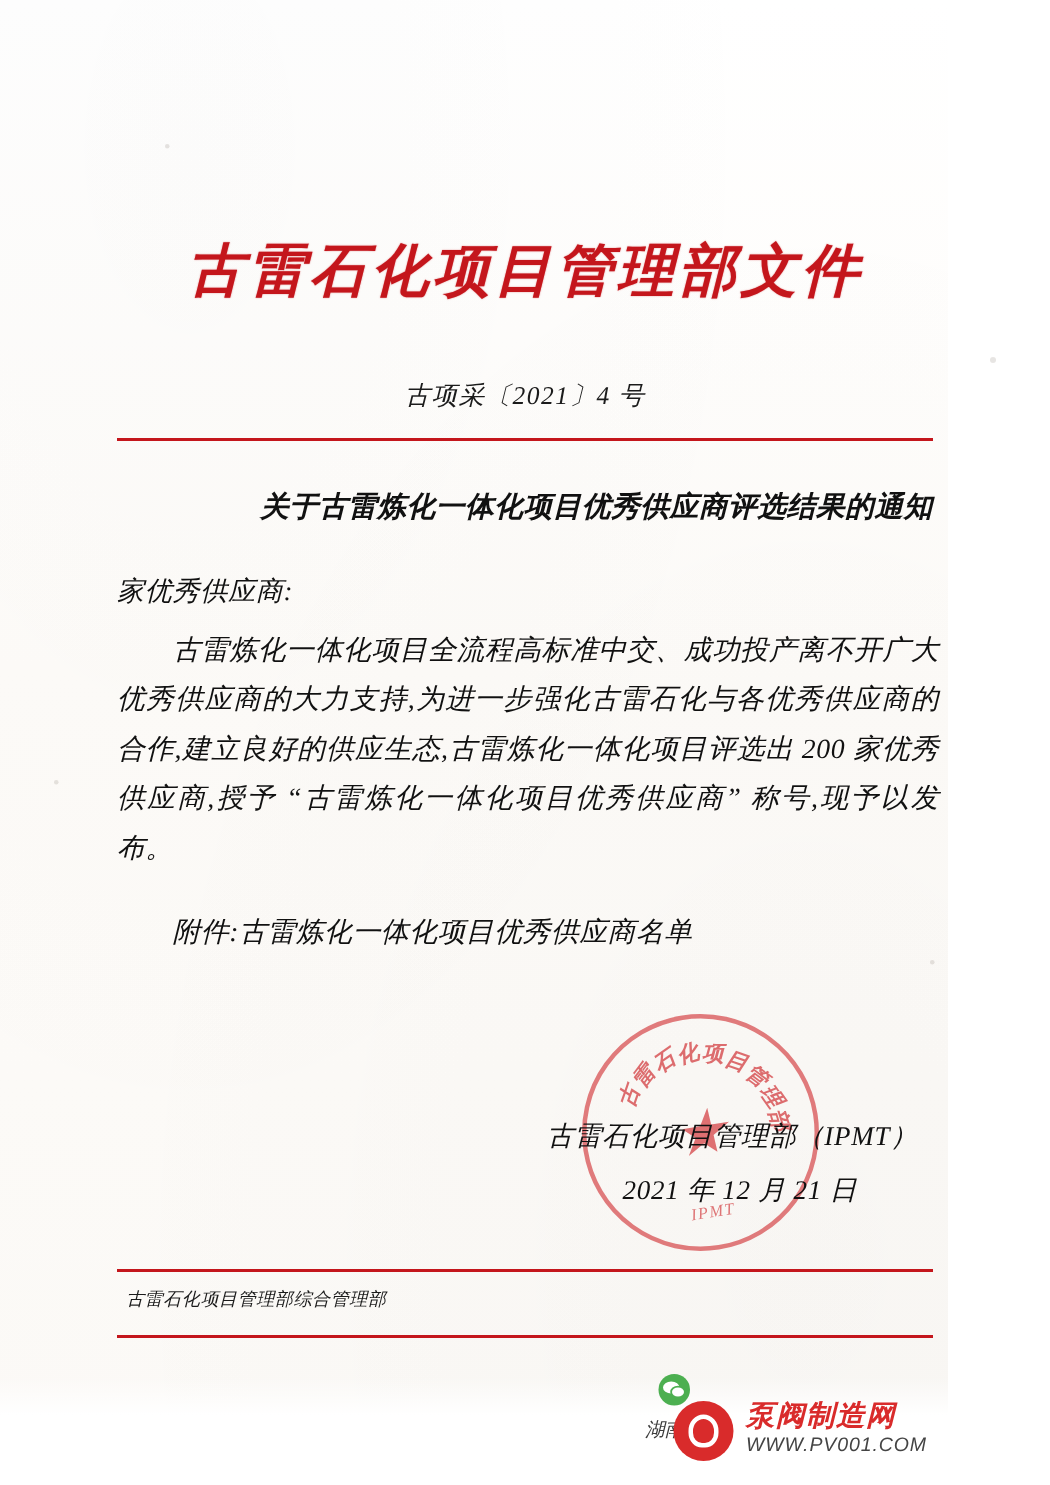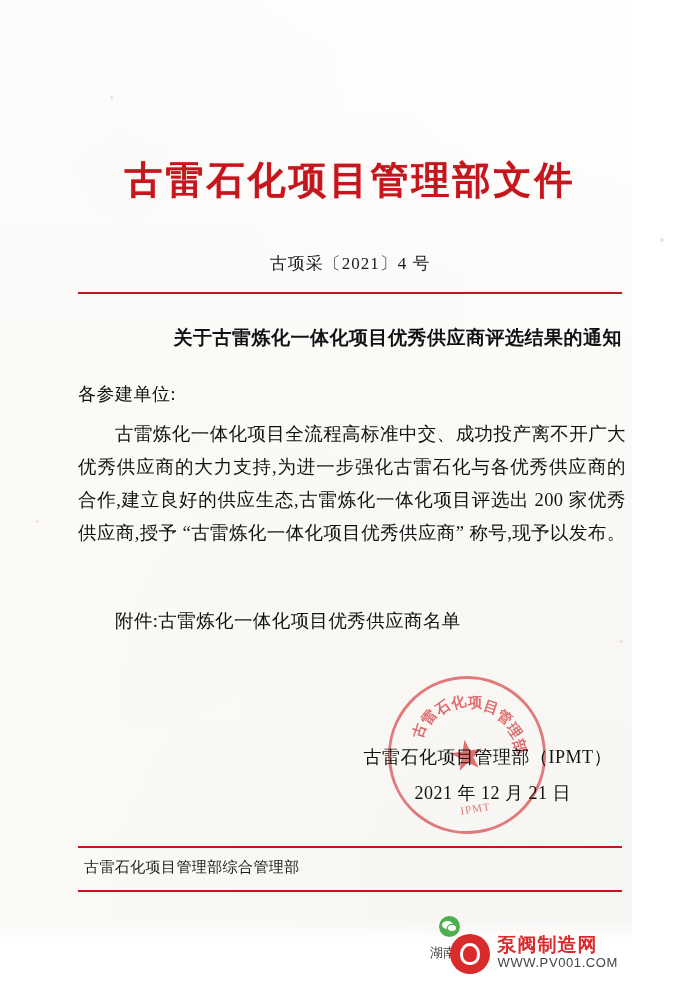--- a/index.html
+++ b/index.html
@@ -13,20 +13,21 @@
     font-family: "Liberation Serif", "DejaVu Serif", serif;
     overflow: hidden;
   }
 
   .page {
     position: relative;
     width: 632px;
     height: 990px;
     background: #86efac;
     box-sizing: border-box;
+    font-style: italic;
   }
 
   
   .paper-texture {
     position: absolute;
     inset: 0;
     background:
       radial-gradient(ellipse at 20% 10%, rgba(0,0,0,0.012), rgba(0,0,0,0) 60%),
       radial-gradient(ellipse at 85% 85%, rgba(0,0,0,0.015), rgba(0,0,0,0) 65%),
       linear-gradient(180deg, #ffffff 0%, #fdfbf8 45%, #fbf9f6 100%);
@@ -208,21 +209,21 @@
     height: 1.6px;
     background: #c4161c;
   }
   .footer {
     position: absolute;
     left: 84px;
     width: 532px;
     top: 858px;
     display: flex;
     justify-content: space-between;
-    font-size: 15px;
+    font-size: 12px;
     color: #1b1b1b;
     letter-spacing: 0.4px;
   }
 
   
   .watermark-bar {
     position: absolute;
     left: 0;
     right: 0;
     bottom: 0;
@@ -334,21 +335,21 @@
   <div class="doc-body">
 
     <div class="doc-title">古雷石化项目管理部文件</div>
 
     <div class="doc-number">古项采〔2021〕4 号</div>
 
     <div class="red-rule"></div>
 
     <div class="subject">关于古雷炼化一体化项目优秀供应商评选结果的通知</div>
 
-    <div class="salutation">各参建单位:</div>
+    <div class="salutation">家优秀供应商:</div>
 
     <div class="paragraph">古雷炼化一体化项目全流程高标准中交、成功投产离不开广大优秀供应商的大力支持,为进一步强化古雷石化与各优秀供应商的合作,建立良好的供应生态,古雷炼化一体化项目评选出 200 家优秀供应商,授予 “古雷炼化一体化项目优秀供应商” 称号,现予以发布。</div>
 
     <div class="attachment">附件:古雷炼化一体化项目优秀供应商名单</div>
 
     <div class="seal">
       <div class="seal-text">
         <span style="transform: rotate(-62deg) translate(0, -62px) rotate(0deg);">古</span>
         <span style="transform: rotate(-44deg) translate(0, -62px) rotate(0deg);">雷</span>
         <span style="transform: rotate(-26deg) translate(0, -62px) rotate(0deg);">石</span>

